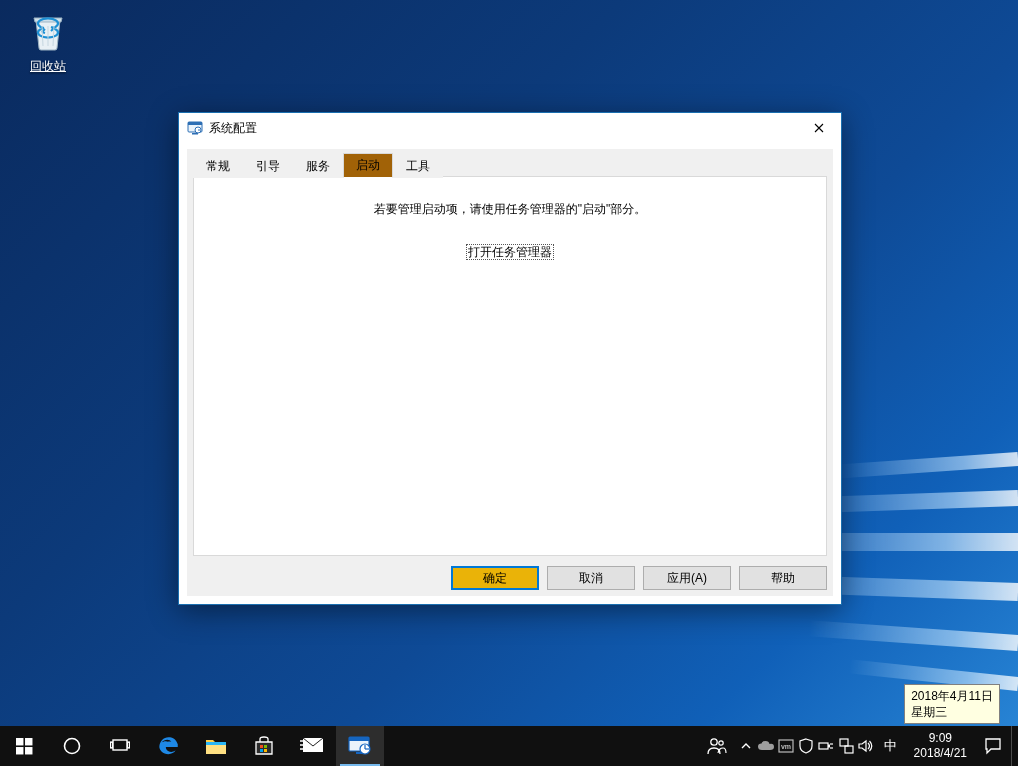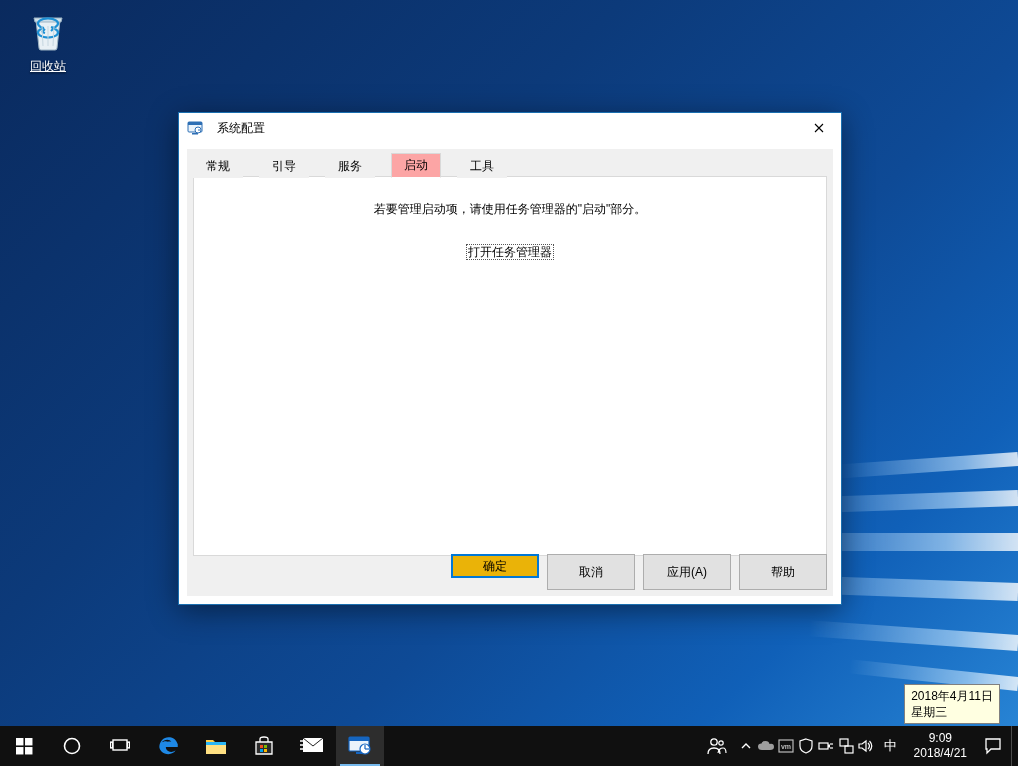--- a/index.html
+++ b/index.html
@@ -19,39 +19,39 @@
   .desktop-icon .bin { width:48px; height:48px; margin:0 auto 4px; position:relative; }
   .desktop-icon .label { font-size:12px; text-shadow:0 1px 2px rgba(0,0,0,.6); }
 
   
   .tooltip { position:absolute; right:18px; bottom:42px; background:#ffffe1; border:1px solid #808080; padding:3px 6px; font-size:12px; color:#000; line-height:1.35; z-index:50;margin-top:28px; }
 
   
   .window { position:absolute; left:178px; top:112px; width:662px; height:491px; background:#fff; border:1px solid #1a6fb0; box-shadow:0 6px 28px rgba(0,0,0,.45); z-index:20; }
   .titlebar { height:30px; display:flex; align-items:center; padding:0 0 0 8px; background:#fff; color:#000; }
   .titlebar .t-icon { width:16px; height:16px; margin-right:6px; display:inline-flex; align-items:center; justify-content:center; }
-  .titlebar .title { font-size:12px;margin-left:8px; }
+  .titlebar .title { font-size:12px; }
   .titlebar .spacer { flex:1; }
   .titlebar .close { width:45px; height:30px; display:flex; align-items:center; justify-content:center; font-size:13px; cursor:default; }
 
   .client { position:absolute; left:8px; right:8px; top:36px; bottom:8px; background:#f0f0f0; }
 
   
-  .tabs { position:absolute; left:6px; top:6px; right:6px; display:flex; align-items:flex-end; height:22px; z-index:2;gap:16px;}
+  .tabs { position:absolute; left:6px; top:6px; right:6px; display:flex; align-items:flex-end; height:22px; z-index:2;}
   .tab { padding:3px 12px 3px; font-size:12px; color:#000; background:#f0f0f0; border:1px solid transparent; border-bottom:none; cursor:default; position:relative; top:1px;}
-  .tab.active { background:#fca5a5; border:1px solid #d9d9d9; border-bottom:1px solid #fff; z-index:3;font-family:Liberation Mono, monospace;}
+  .tab.active { background:#a16207; border:1px solid #d9d9d9; border-bottom:1px solid #fff; z-index:3;font-family:Liberation Mono, monospace;}
 
   .tab-panel { position:absolute; left:6px; right:6px; top:27px; bottom:40px; background:#fff; border:1px solid #d9d9d9; }
   .panel-text { text-align:center; margin-top:24px; font-size:12px; color:#000; }
   .panel-link { display:block; text-align:center; margin-top:26px; }
   .panel-link a { color:#000000; font-size:12px; text-decoration:none; border:1px dotted #555; padding:0 1px;}
 
   
   .dlg-buttons { position:absolute; right:6px; bottom:6px; display:flex; gap:8px; }
-  .dlg-buttons button { width:88px; height:36px; font-size:12px; font-family:inherit; background:#e1e1e1; border:1px solid #adadad; cursor:default; }
+  .dlg-buttons button { width:88px; height:24px; font-size:12px; font-family:inherit; background:#e1e1e1; border:1px solid #adadad; cursor:default; }
   .dlg-buttons button.default { border:2px solid #0078d7; background:#eab308; height:24px; line-height:18px;}
 
   
   .taskbar { position:absolute; left:0; right:0; bottom:0; height:40px; background:#101010; display:flex; align-items:stretch; color:#fff; z-index:30; }
   .tb-left { display:flex; align-items:stretch; }
   .tb-item { width:48px; display:flex; align-items:center; justify-content:center; position:relative; }
   .tb-item.active { background:rgba(255,255,255,.12); }
   .tb-item.active::after { content:""; position:absolute; left:4px; right:4px; bottom:0; height:2px; background:#76b9ed; }
   .tb-right { display:flex; align-items:stretch; margin-left:auto; }
   .tray-item { width:24px; display:flex; align-items:center; justify-content:center; font-size:13px; }

